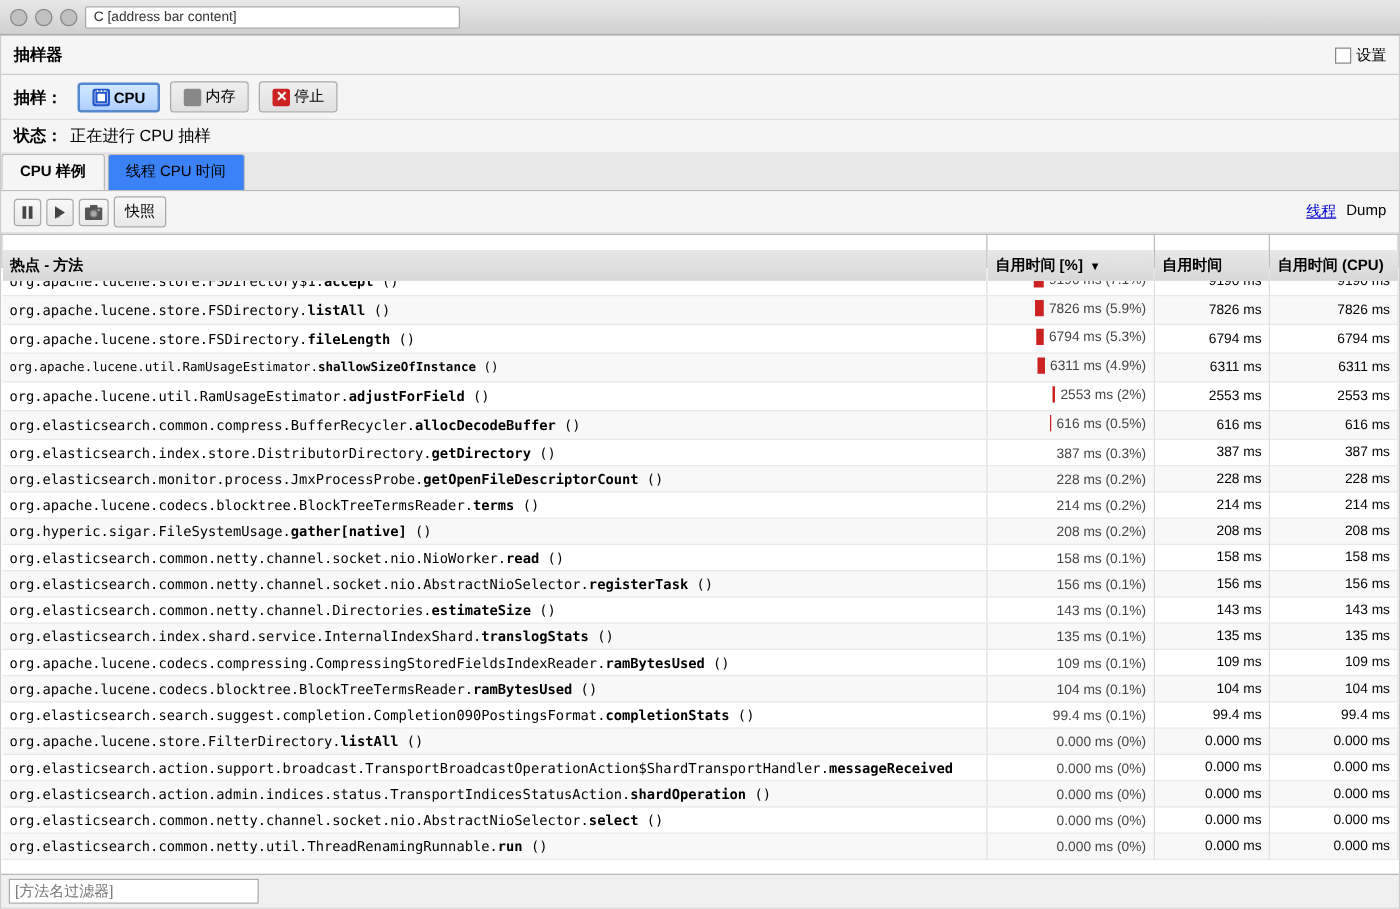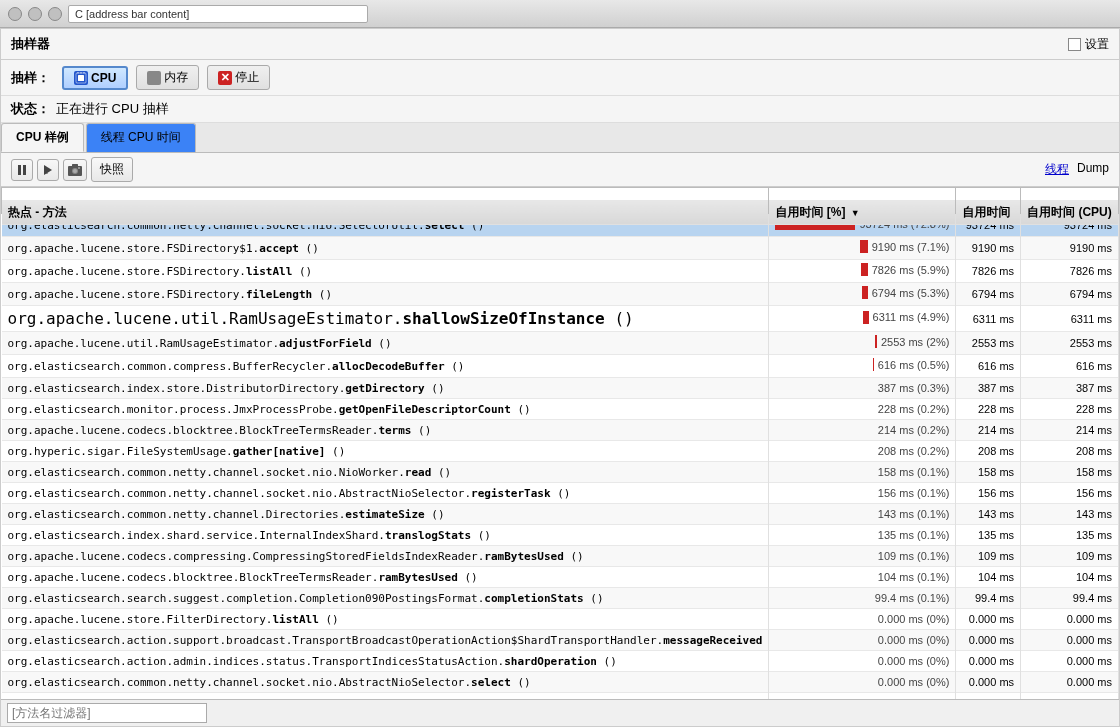--- a/index.html
+++ b/index.html
@@ -311,29 +311,20 @@
           </th>
           <th class="col-self right" style="cursor:pointer;">
             <span>自用时间</span>
           </th>
           <th class="col-self-cpu right">
             <span>自用时间 (CPU)</span>
           </th>
         </tr>
       </thead>
       <tbody id="table-body">
-      <tr class="selected">
-            <td style="font-family: monospace; font-size: 11px;">org.elasticsearch.common.netty.channel.socket.nio.SelectorUtil.<b>select</b> ()</td>
-            <td style="text-align: right; padding-right: 6px; white-space: nowrap; vertical-align: middle;"><span style="display: inline-flex; align-items: center; gap: 4px;">
-                <span style="display: inline-block; width: 80px; height: 13px; background: rgb(204, 34, 34); vertical-align: middle;"></span>
-                <span style="font-size: 11px; color: rgb(68, 68, 68); min-width: 55px; display: inline-block;">93724 ms (72.8%)</span>
-              </span></td>
-            <td style="text-align: right; font-size: 11px;">93724 ms</td>
-            <td style="text-align: right; font-size: 11px;">93724 ms</td>
-          </tr>
           <tr>
             <td style="font-family: monospace; font-size: 11px;">org.apache.lucene.store.FSDirectory$1.<b>accept</b> ()</td>
             <td style="text-align: right; padding-right: 6px; white-space: nowrap; vertical-align: middle;"><span style="display: inline-flex; align-items: center; gap: 4px;">
                 <span style="display: inline-block; width: 8px; height: 13px; background: rgb(204, 34, 34); vertical-align: middle;"></span>
                 <span style="font-size: 11px; color: rgb(68, 68, 68); min-width: 55px; display: inline-block;">9190 ms (7.1%)</span>
               </span></td>
             <td style="text-align: right; font-size: 11px;">9190 ms</td>
             <td style="text-align: right; font-size: 11px;">9190 ms</td>
           </tr>
           <tr>
@@ -348,21 +339,21 @@
           <tr>
             <td style="font-family: monospace; font-size: 11px;">org.apache.lucene.store.FSDirectory.<b>fileLength</b> ()</td>
             <td style="text-align: right; padding-right: 6px; white-space: nowrap; vertical-align: middle;"><span style="display: inline-flex; align-items: center; gap: 4px;">
                 <span style="display: inline-block; width: 6px; height: 13px; background: rgb(204, 34, 34); vertical-align: middle;"></span>
                 <span style="font-size: 11px; color: rgb(68, 68, 68); min-width: 55px; display: inline-block;">6794 ms (5.3%)</span>
               </span></td>
             <td style="text-align: right; font-size: 11px;">6794 ms</td>
             <td style="text-align: right; font-size: 11px;">6794 ms</td>
           </tr>
           <tr>
-            <td style="font-family: monospace; font-size: 16px;">org.apache.lucene.util.RamUsageEstimator.<b>shallowSizeOfInstance</b> ()</td>
+            <td style="font-family: monospace; font-size: 10px;">org.apache.lucene.util.RamUsageEstimator.<b>shallowSizeOfInstance</b> ()</td>
             <td style="text-align: right; padding-right: 6px; white-space: nowrap; vertical-align: middle;"><span style="display: inline-flex; align-items: center; gap: 4px;">
                 <span style="display: inline-block; width: 6px; height: 13px; background: rgb(204, 34, 34); vertical-align: middle;"></span>
                 <span style="font-size: 11px; color: rgb(68, 68, 68); min-width: 55px; display: inline-block;">6311 ms (4.9%)</span>
               </span></td>
             <td style="text-align: right; font-size: 11px;">6311 ms</td>
             <td style="text-align: right; font-size: 11px;">6311 ms</td>
           </tr>
           <tr>
             <td style="font-family: monospace; font-size: 11px;">org.apache.lucene.util.RamUsageEstimator.<b>adjustForField</b> ()</td>
             <td style="text-align: right; padding-right: 6px; white-space: nowrap; vertical-align: middle;"><span style="display: inline-flex; align-items: center; gap: 4px;">

